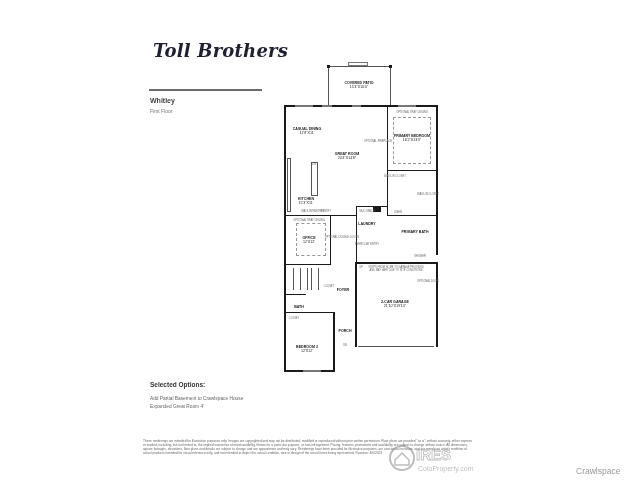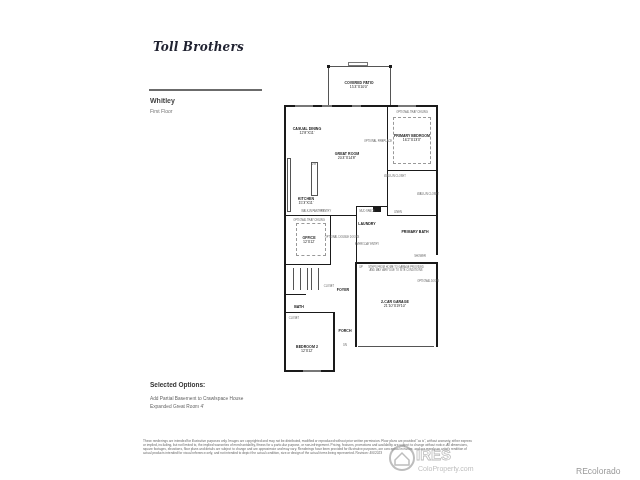--- a/index.html
+++ b/index.html
@@ -1,21 +1,21 @@
 <!DOCTYPE html>
 <html><head>
 <meta charset="utf-8">
 <style>
   * { margin: 0; padding: 0; box-sizing: border-box; }
   html, body { width: 640px; height: 480px; background: #ffffff; overflow: hidden; }
   body { position: relative; font-family: "Liberation Sans", sans-serif; color: #333; }
 
   .brand {
     position: absolute; left: 153px; top: 40px;
-    font-family: "DejaVu Serif", serif; font-size: 12px; color: #1f2130;
+    font-family: "DejaVu Serif", serif; font-size: 18px; color: #1f2130;
     letter-spacing: 0.2px; font-style: italic; font-weight: bold;
   }
   .title-rule { position: absolute; left: 149px; top: 89px; width: 113px; height: 2px; background: #6b6b6b; }
   .plan-name { position: absolute; left: 150px; top: 97px; font-size: 7px; color: #444; font-weight: bold; }
   .plan-floor { position: absolute; left: 150px; top: 108px; font-size: 5px; color: #777; }
 
   .options-title { position: absolute; left: 150px; top: 381px; font-size: 6.5px; font-weight: bold; color: #333; }
   .options-list { position: absolute; left: 150px; top: 395px; list-style: none; }
   .options-list li { font-size: 4.8px; color: #666; line-height: 7.5px; }
 
@@ -140,13 +140,13 @@
 </ul>
 
 <div class="disclaimer">These renderings are intended for illustrative purposes only. Images are copyrighted and may not be distributed, modified or reproduced without prior written permission. Floor plans are provided "as is", without warranty, either express or implied, including, but not limited to, the implied warranties of merchantability, fitness for a particular purpose, or non-infringement. Pricing, features, promotions and availability are subject to change without notice. All dimensions, square footages, elevations, floor plans and details are subject to change and are approximate and may vary. Renderings have been provided for illustrative purposes, are conceptual in nature, and are merely an artist's rendition of actual products intended for visual reference only, and not intended to depict the actual condition, size or design of the actual items being represented. Revision: 4/6/2023</div>
 
 <svg class="ires-logo" viewBox="0 0 120 40">
   <circle cx="14" cy="20" r="12" fill="none" stroke="#888" stroke-width="2"></circle>
   <path d="M7 22 L14 15 L21 22 L21 27 L7 27 Z" fill="none" stroke="#888" stroke-width="1.5"></path>
   <text x="28" y="22" font-size="15" font-family="Liberation Sans, sans-serif" font-weight="bold" fill="none" stroke="#888" stroke-width="0.8">IRES</text>
   <text x="30" y="33" font-size="7" font-family="Liberation Sans, sans-serif" fill="#888">ColoProperty.com</text>
 </svg>
-<div class="recolorado">REcolorado</div>
+<div class="recolorado">Crawlspace</div>
 
 </body></html>

